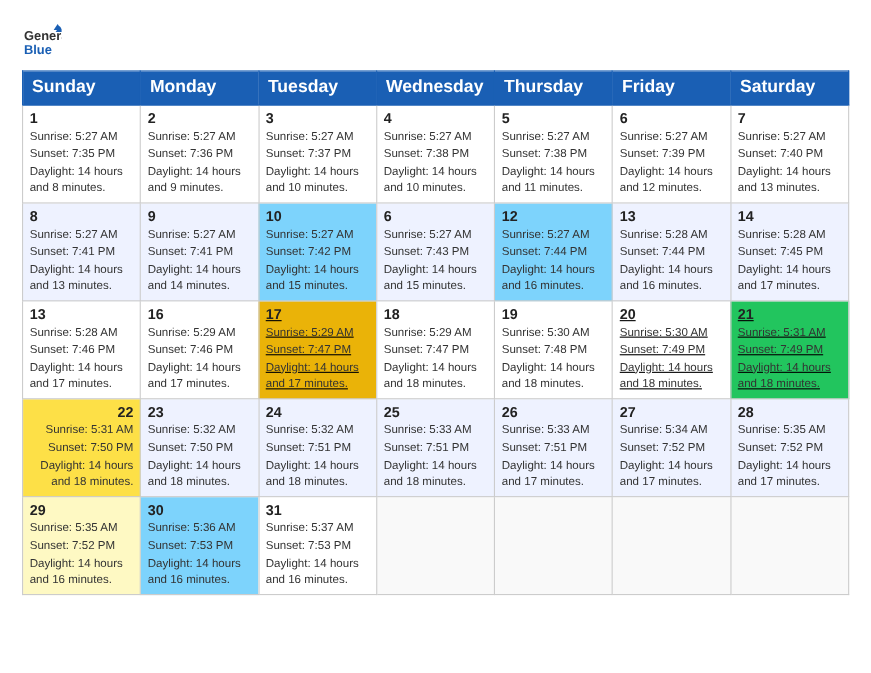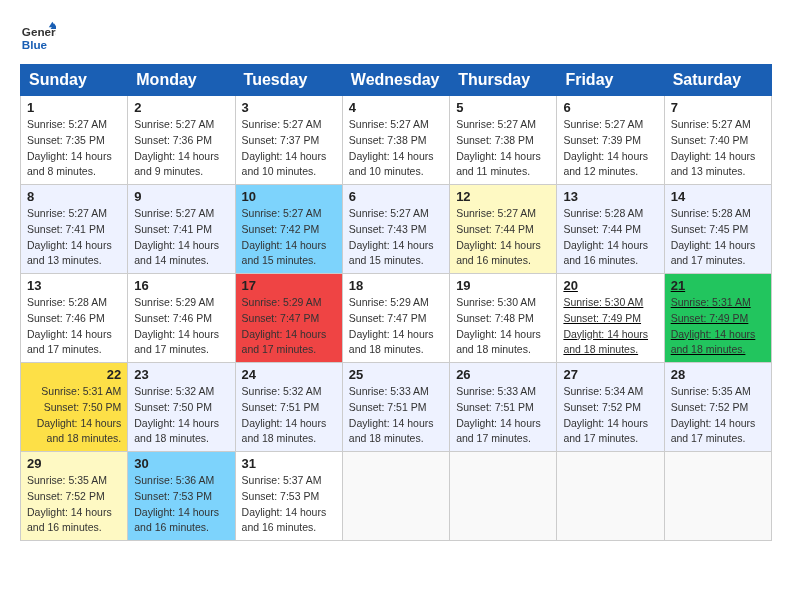--- a/index.html
+++ b/index.html
@@ -152,21 +152,21 @@
         <span class="day-info">Sunrise: 5:27 AM<br>Sunset: 7:41 PM<br>Daylight: 14 hours and 14 minutes.</span>
       </td>
         <td style="background: #7dd3fc;">
         <span class="day-num">10</span>
         <span class="day-info">Sunrise: 5:27 AM<br>Sunset: 7:42 PM<br>Daylight: 14 hours and 15 minutes.</span>
       </td>
         <td style="background: rgb(238, 242, 255);">
         <span class="day-num">6</span>
         <span class="day-info">Sunrise: 5:27 AM<br>Sunset: 7:43 PM<br>Daylight: 14 hours and 15 minutes.</span>
       </td>
-        <td style="background: #fef9c3;">
+        <td style="background: #7dd3fc;">
         <span class="day-num">12</span>
         <span class="day-info">Sunrise: 5:27 AM<br>Sunset: 7:44 PM<br>Daylight: 14 hours and 16 minutes.</span>
       </td>
         <td style="background: rgb(238, 242, 255);">
         <span class="day-num">13</span>
         <span class="day-info">Sunrise: 5:28 AM<br>Sunset: 7:44 PM<br>Daylight: 14 hours and 16 minutes.</span>
       </td>
         <td style="background: rgb(238, 242, 255);">
         <span class="day-num">14</span>
         <span class="day-info">Sunrise: 5:28 AM<br>Sunset: 7:45 PM<br>Daylight: 14 hours and 17 minutes.</span>
@@ -174,21 +174,21 @@
       </tr>
       <tr>
         <td style="background: rgb(255, 255, 255);">
         <span class="day-num">13</span>
         <span class="day-info">Sunrise: 5:28 AM<br>Sunset: 7:46 PM<br>Daylight: 14 hours and 17 minutes.</span>
       </td>
         <td style="background: rgb(255, 255, 255);">
         <span class="day-num">16</span>
         <span class="day-info">Sunrise: 5:29 AM<br>Sunset: 7:46 PM<br>Daylight: 14 hours and 17 minutes.</span>
       </td>
-        <td style="background: #ef4444;">
+        <td style="background: #eab308; text-decoration: underline;">
         <span class="day-num">17</span>
         <span class="day-info">Sunrise: 5:29 AM<br>Sunset: 7:47 PM<br>Daylight: 14 hours and 17 minutes.</span>
       </td>
         <td style="background: rgb(255, 255, 255);">
         <span class="day-num">18</span>
         <span class="day-info">Sunrise: 5:29 AM<br>Sunset: 7:47 PM<br>Daylight: 14 hours and 18 minutes.</span>
       </td>
         <td style="background: rgb(255, 255, 255);">
         <span class="day-num">19</span>
         <span class="day-info">Sunrise: 5:30 AM<br>Sunset: 7:48 PM<br>Daylight: 14 hours and 18 minutes.</span>

